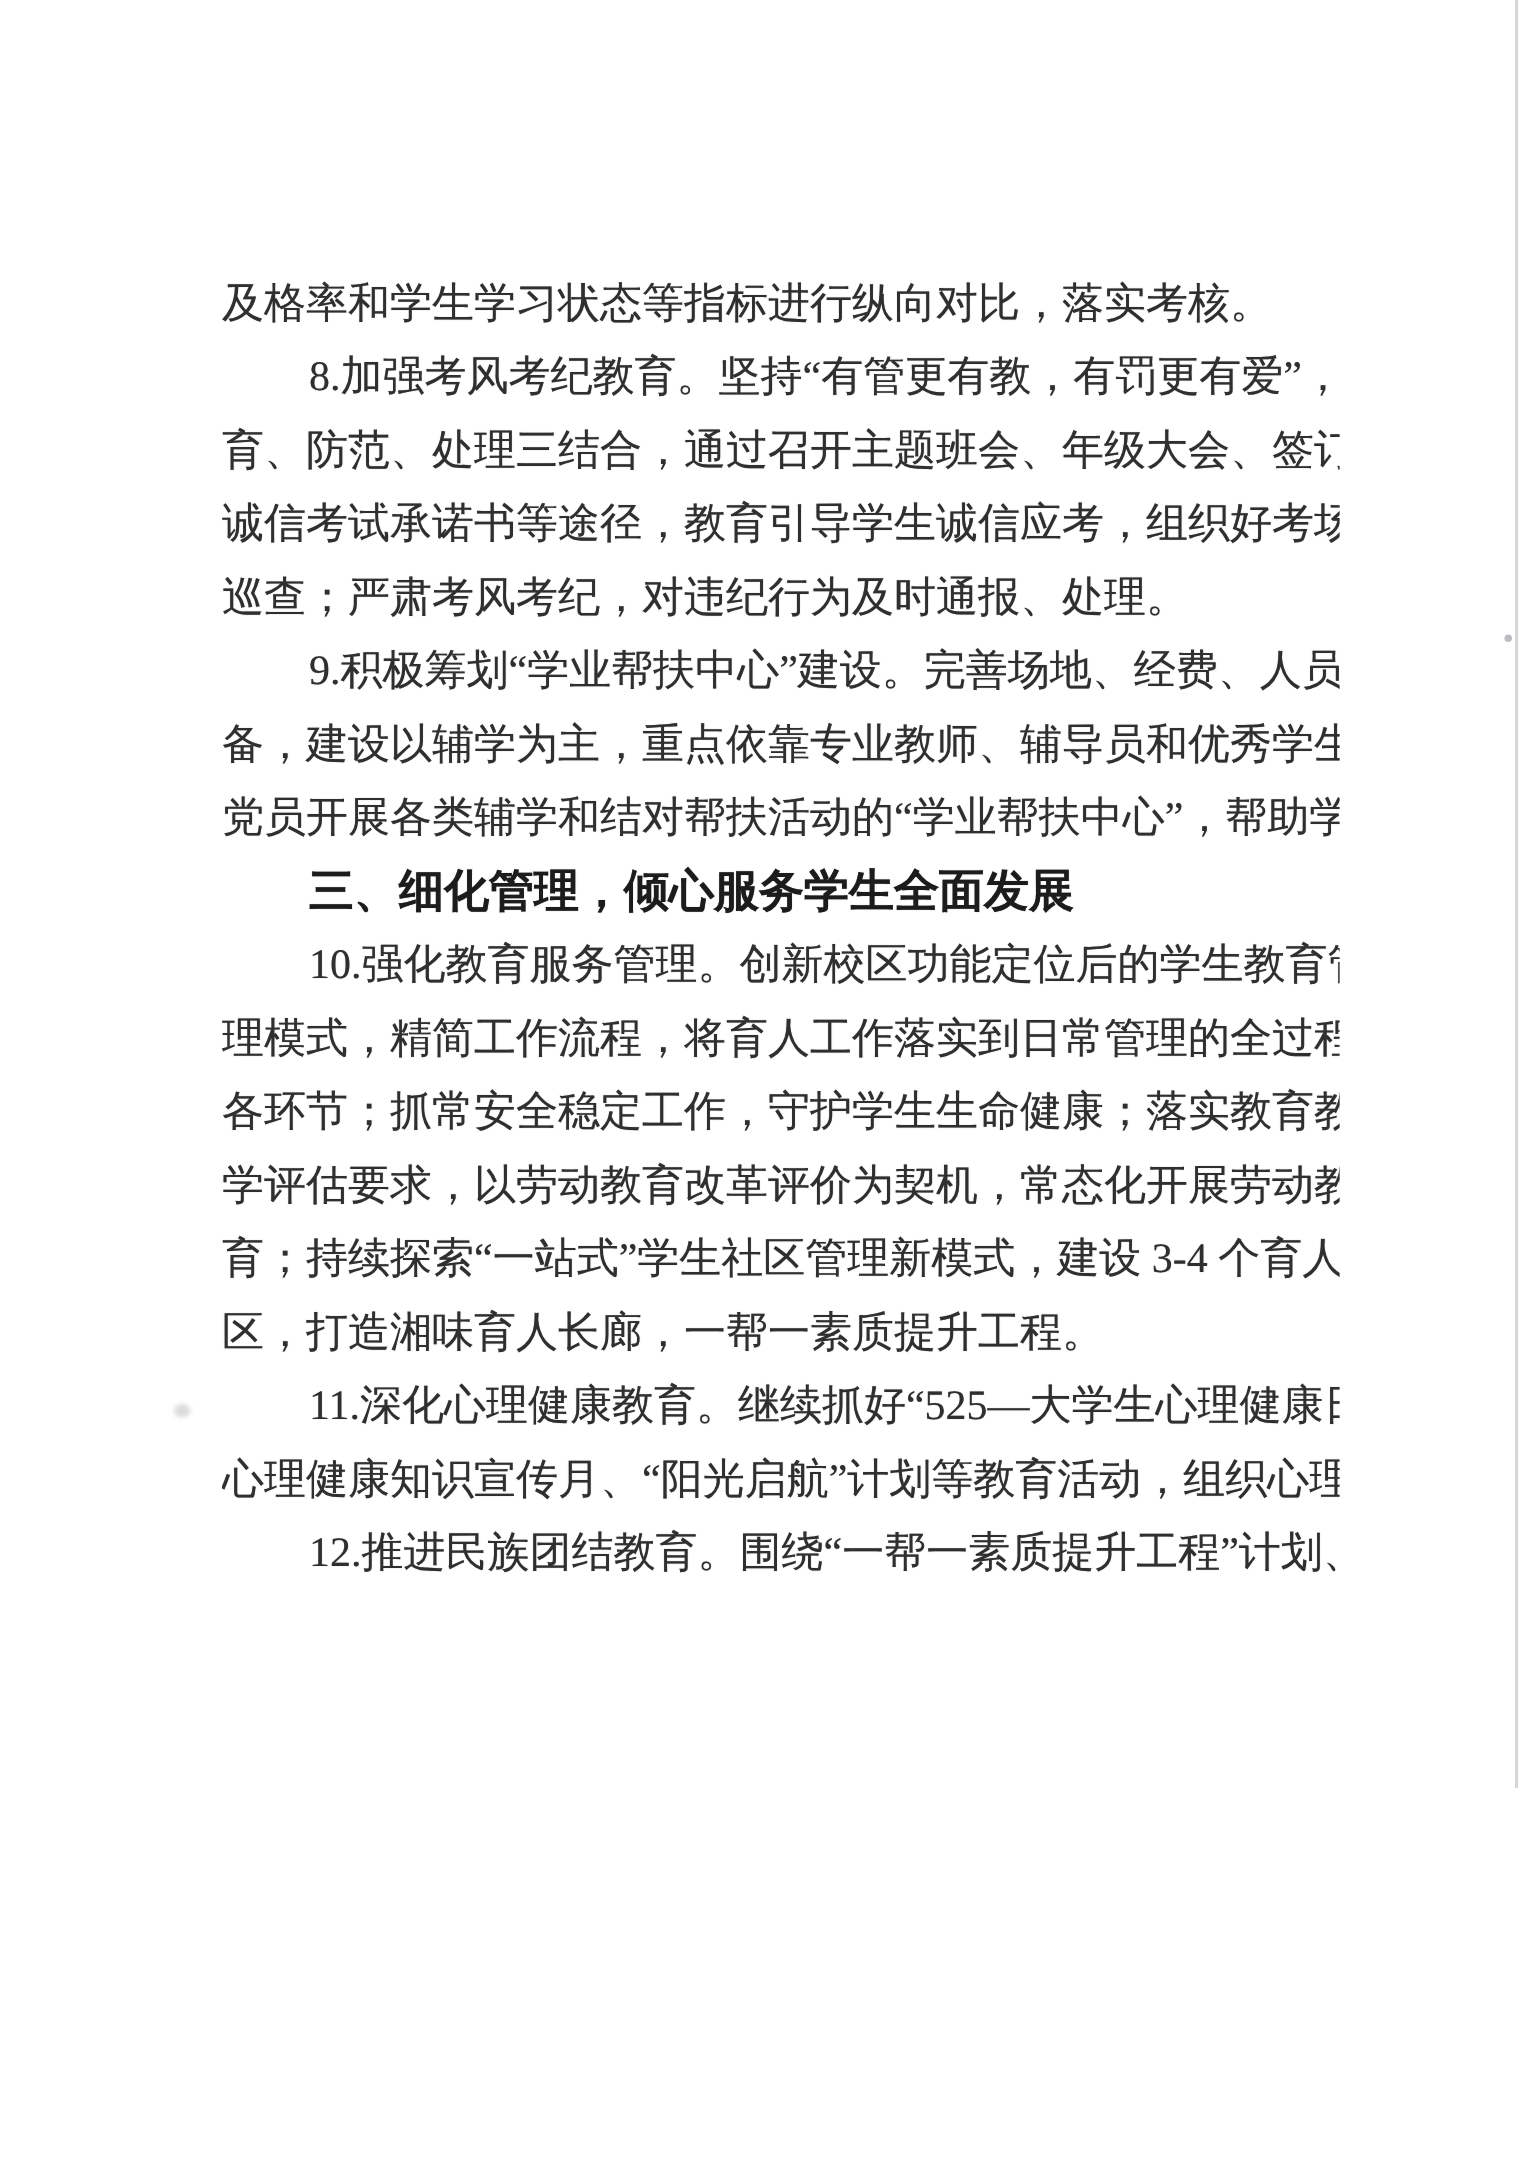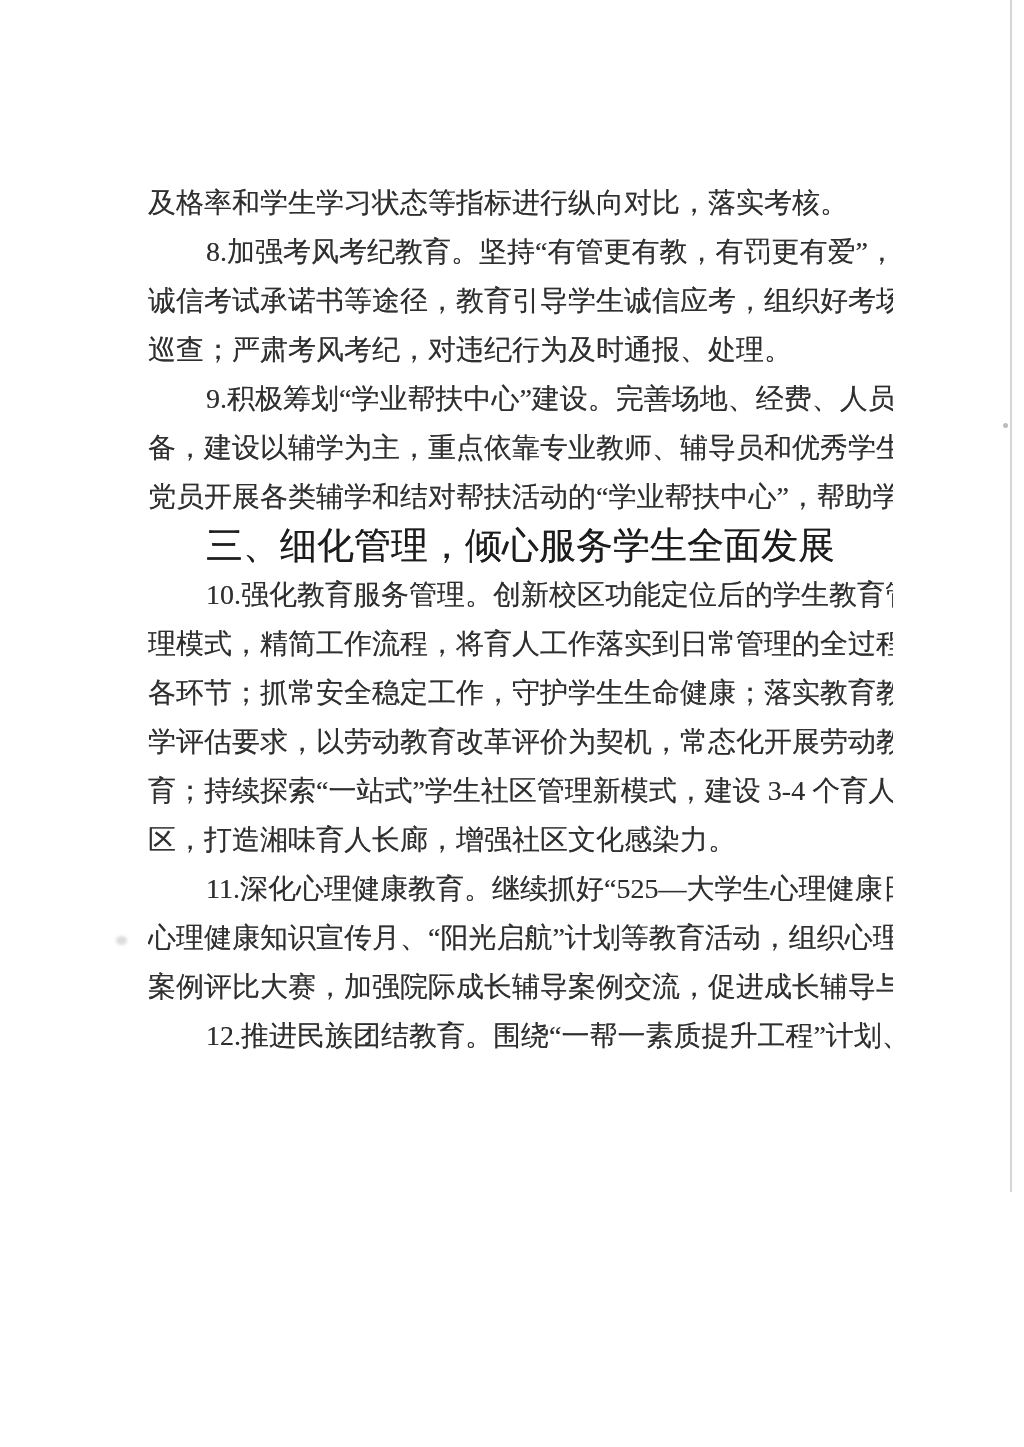--- a/index.html
+++ b/index.html
@@ -29,22 +29,22 @@
     text-align: justify;
     text-align-last: justify;
     white-space: nowrap;
     overflow: hidden;
     text-shadow: 0 0 0.6px rgba(45,45,45,0.55);
   }
   .line.indent { padding-left: 58px; }
   .line.end { text-align-last: left; }
   .line.heading {
     font-family: "Liberation Sans", "DejaVu Sans", sans-serif;
-    font-weight: 400;
-    font-size: 37px;
+    font-weight: 700;
+    font-size: 30px;
     color: var(--heading-color);
     text-align-last: left;
     text-shadow: 0 0 0.5px rgba(20,20,20,0.7);
   }
   
   .edge-line {
     position: absolute;
     left: 1010px; top: 0;
     width: 2px; height: 1447px;
     background: #d6d6d8;
@@ -80,35 +80,35 @@
   .bottom-band i.dark { background: #d8d8d8; }
 </style>
 </head>
 <body>
 
 <div class="page">
 
   <div class="text-block">
       <div class="line end">及格率和学生学习状态等指标进行纵向对比，落实考核。</div>
       <div class="line indent">8.加强考风考纪教育。坚持“有管更有教，有罚更有爱”，教</div>
+      <div class="line">育、防范、处理三结合，通过召开主题班会、年级大会、签订</div>
       <div class="line">诚信考试承诺书等途径，教育引导学生诚信应考，组织好考场</div>
       <div class="line end">巡查；严肃考风考纪，对违纪行为及时通报、处理。</div>
       <div class="line indent">9.积极筹划“学业帮扶中心”建设。完善场地、经费、人员配</div>
       <div class="line">备，建设以辅学为主，重点依靠专业教师、辅导员和优秀学生</div>
       <div class="line">党员开展各类辅学和结对帮扶活动的“学业帮扶中心”，帮助学生</div>
       <div class="line indent end heading">三、细化管理，倾心服务学生全面发展</div>
       <div class="line indent">10.强化教育服务管理。创新校区功能定位后的学生教育管</div>
       <div class="line">理模式，精简工作流程，将育人工作落实到日常管理的全过程、</div>
       <div class="line">各环节；抓常安全稳定工作，守护学生生命健康；落实教育教</div>
       <div class="line">学评估要求，以劳动教育改革评价为契机，常态化开展劳动教</div>
       <div class="line">育；持续探索“一站式”学生社区管理新模式，建设 3-4 个育人社</div>
-      <div class="line end">区，打造湘味育人长廊，增强社区文化感染力。</div>
+      <div class="line end">区，打造湘味育人长廊，一帮一素质提升工程。</div>
       <div class="line indent">11.深化心理健康教育。继续抓好“525—大学生心理健康日”</div>
       <div class="line">心理健康知识宣传月、“阳光启航”计划等教育活动，组织心理危</div>
-      <div class="line">案例评比大赛，加强院际成长辅导案例交流，促进成长辅导与</div>
       <div class="line indent">12.推进民族团结教育。围绕“一帮一素质提升工程”计划、</div>
     </div>
 
   <div class="edge-line" style="background: rgb(214, 214, 216);"></div>
   <div class="scan-dot" style="background: rgb(188, 188, 192);"></div>
   <div class="scan-smudge" style="background: rgb(220, 220, 220);"></div>
 
   <div class="bottom-band" style="background: rgb(242, 242, 242);">
     <i style="left:12px;width:10px"></i>
     <i style="left:47px;width:9px"></i>

